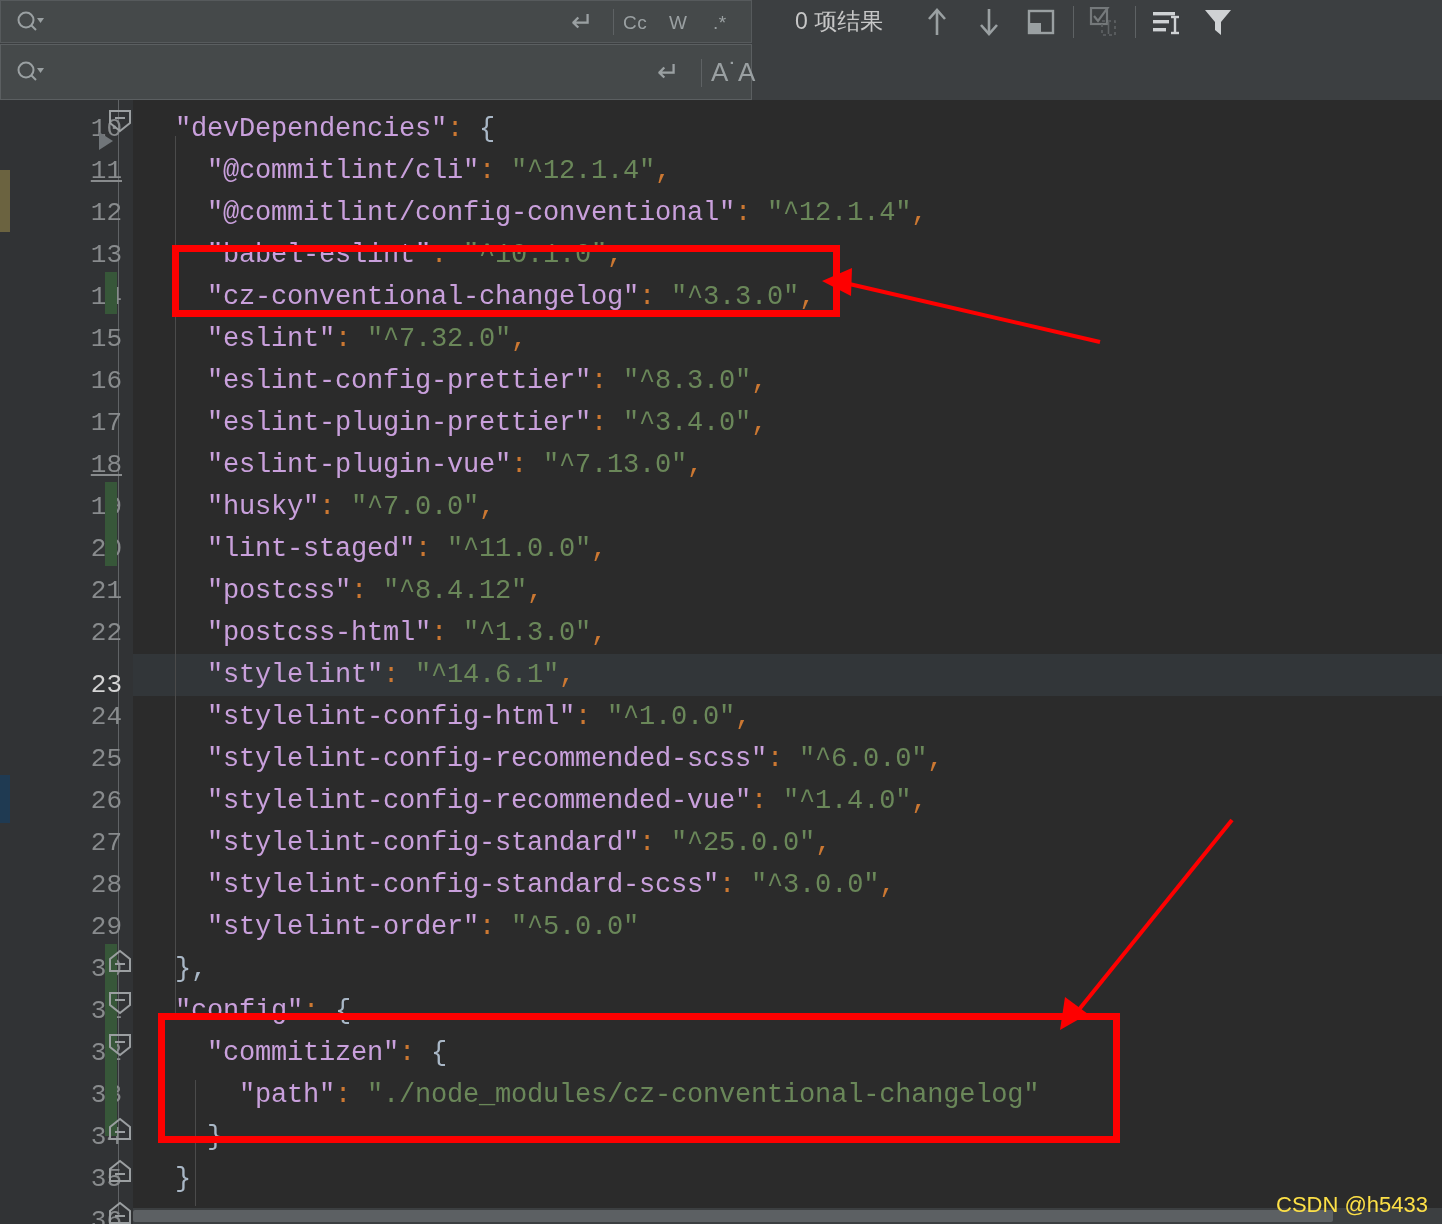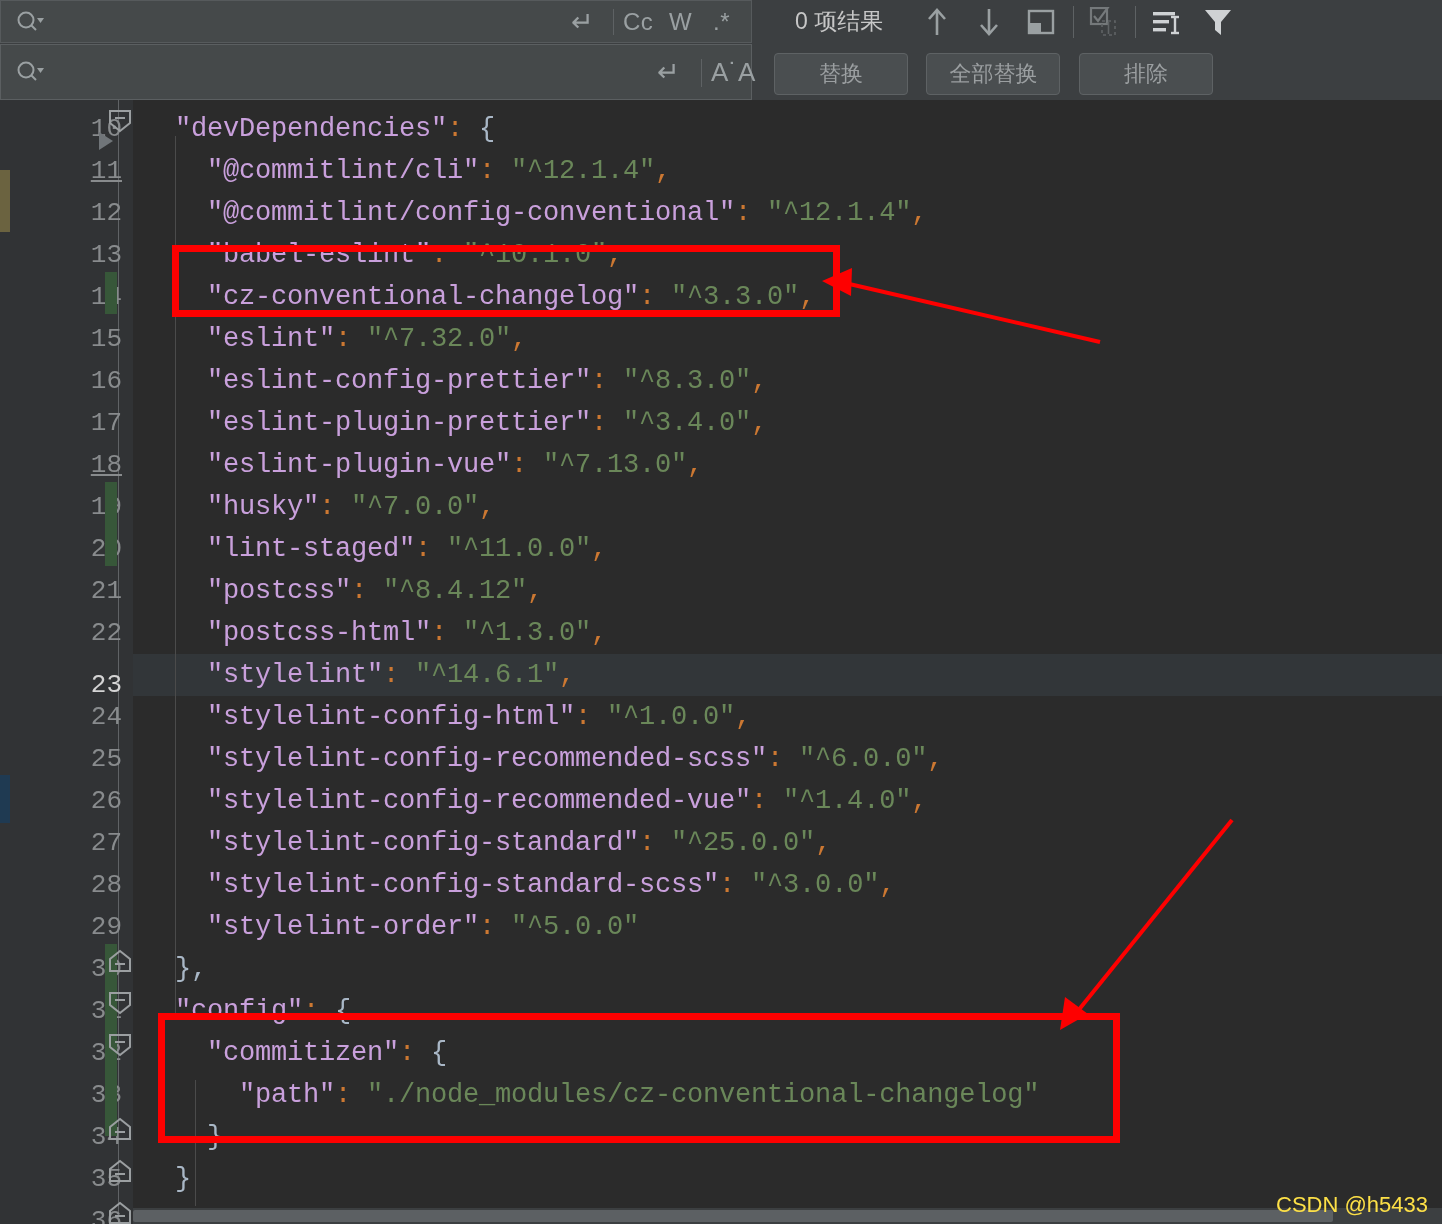--- a/index.html
+++ b/index.html
@@ -11,21 +11,21 @@
   .searchrow{position:absolute;left:0;top:0;width:752px;height:43px;
              background:#45494a;border:1px solid #565a5c;box-sizing:border-box;}
   .replacerow{position:absolute;left:0;top:44px;width:752px;height:56px;
              background:#45494a;border:1px solid #5b5f61;box-sizing:border-box;}
   .mag{position:absolute;left:14px;top:50%;transform:translateY(-50%);
        width:30px;height:26px;}
   .mag svg{display:block;}
   .fieldinput{position:absolute;left:52px;right:180px;top:0;bottom:0;background:transparent;
       border:0;outline:none;color:#bbbbbb;font-family:"Liberation Mono",monospace;font-size:17px;}
   .opt{position:absolute;top:50%;transform:translateY(-50%);color:#9aa0a2;
-       font-family:"Liberation Sans",sans-serif;font-size:24px;line-height:1;
+       font-family:"Liberation Sans",sans-serif;font-size:19px;line-height:1;
        letter-spacing:.5px;user-select:none;}
   .vdiv{position:absolute;top:8px;height:26px;width:1px;background:#5e6264;}
   .vdiv2{position:absolute;top:14px;height:28px;width:1px;background:#5e6264;}
 
   .resultcount{position:absolute;left:795px;top:0px;height:43px;line-height:43px;
      color:#c7c7c7;font-size:23px;font-family:"Liberation Sans",sans-serif;white-space:nowrap;}
   .tbicon{position:absolute;top:0;height:43px;width:44px;cursor:default;}
   .tbicon svg{position:absolute;left:50%;top:50%;transform:translate(-50%,-50%);}
 
   .btnrow{position:absolute;left:774px;top:53px;height:42px;}
@@ -151,25 +151,20 @@
         <line x1="19" y1="9" x2="27" y2="9" stroke="#cfd2d4" stroke-width="2.4"></line>
         <line x1="19" y1="25" x2="27" y2="25" stroke="#cfd2d4" stroke-width="2.4"></line>
       </svg>
     </div>
     <div class="tbicon" style="left:1196px;">
       <svg width="30" height="30" viewBox="0 0 30 30">
         <polygon points="2,3 28,3 18,15 18,28 12,23 12,15" fill="#cfd2d4"></polygon>
       </svg>
     </div>
 
-    <div class="btnrow">
-      <div class="rbtn">替换</div>
-      <div class="rbtn">全部替换</div>
-      <div class="rbtn">排除</div>
-    </div>
   </div>
 
   <div class="editor">
     <div class="marker-col">
       <div class="mark" style="top:70px;height:62px;background:#6b6340;"></div>
       <div class="mark" style="top:675px;height:48px;background:#1f3a52;"></div>
     </div>
 
     <div class="gutter"></div>
     <div class="gutter-sep"></div>

